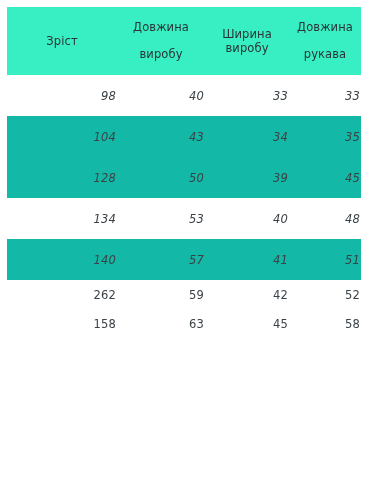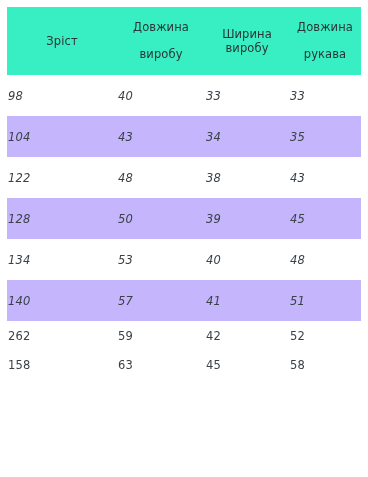--- a/index.html
+++ b/index.html
@@ -45,39 +45,39 @@
     letter-spacing: 0.1px;
   }
   thead th.header-cell .hdr-line {
     display: block;
   }
   thead th.header-cell.single .hdr-line {
     line-height: 14px;
   }
 
   tbody tr.data-row td {
-    text-align: left;
+    text-align: right;
     vertical-align: middle;
     font-size: 11.5px;
     color: #3b4247;
     letter-spacing: 0.2px;
   }
   tbody tr.data-row.italic td {
     font-style: italic;
     height: 39px;
   }
   tbody tr.data-row.upright td {
     font-style: normal;
     height: 27px;
   }
   tbody tr.data-row.odd {
     background: #ffffff;
   }
   tbody tr.data-row.even {
-    background: #c4b5fd;
+    background: #14b8a6;
   }
 </style>
 </head>
 <body>
 
 <div class="size-table-wrap">
   <table class="size-table">
     <colgroup>
       <col class="c1">
         <col class="c2">
@@ -108,26 +108,20 @@
           <td>40</td>
           <td>33</td>
           <td>33</td>
         </tr>
         <tr class="data-row italic even">
           <td>104</td>
           <td>43</td>
           <td>34</td>
           <td>35</td>
         </tr>
-        <tr class="data-row italic odd">
-          <td>122</td>
-          <td>48</td>
-          <td>38</td>
-          <td>43</td>
-        </tr>
         <tr class="data-row italic even">
           <td>128</td>
           <td>50</td>
           <td>39</td>
           <td>45</td>
         </tr>
         <tr class="data-row italic odd">
           <td>134</td>
           <td>53</td>
           <td>40</td>

